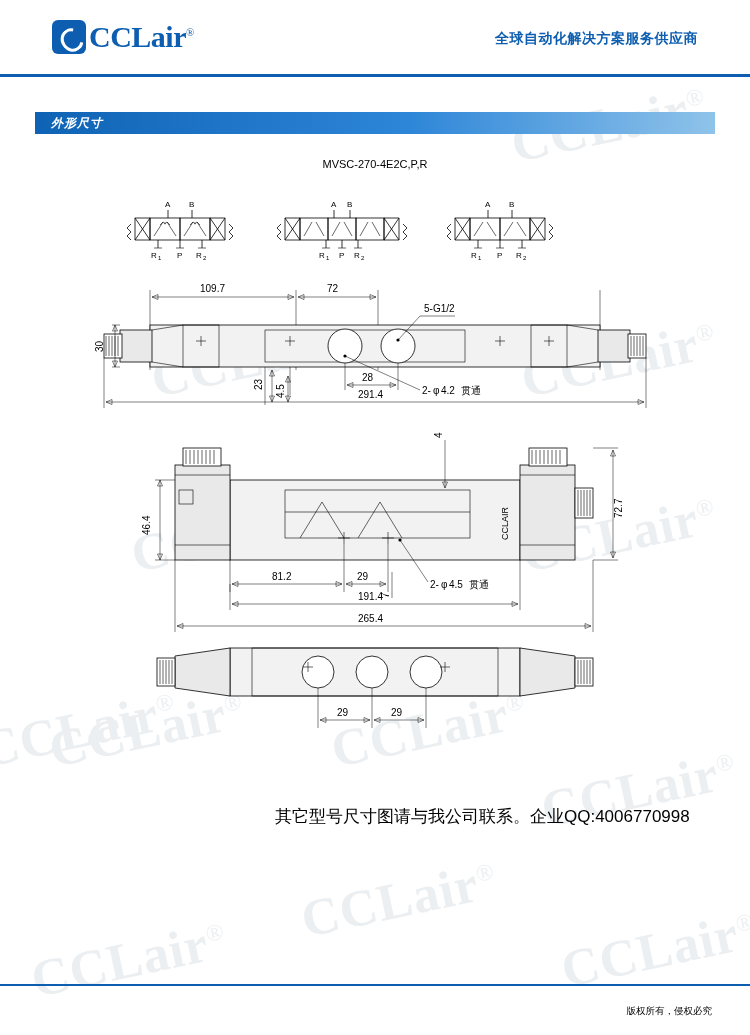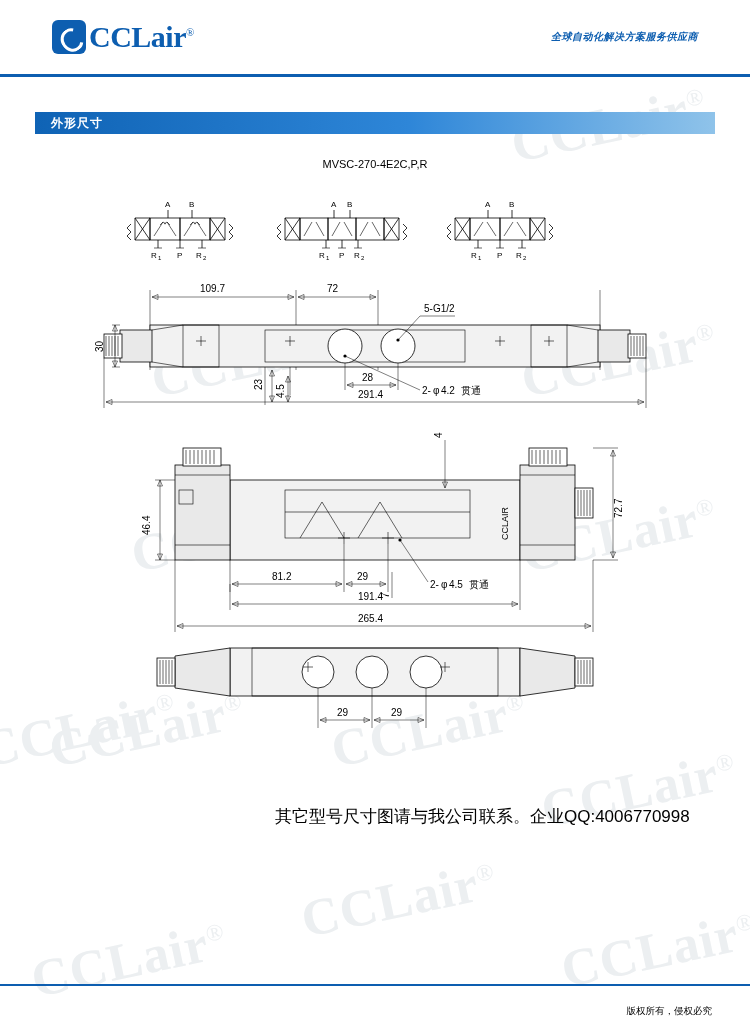--- a/index.html
+++ b/index.html
@@ -53,33 +53,33 @@
     transform:rotate(-35deg);
   }
   .logo-text{
     font-family:"Liberation Serif", serif;
     font-size:30px;font-weight:bold;color:#0d5eb0;
     letter-spacing:-.5px;
   }
   .logo-text sup{font-size:11px;vertical-align:super;font-weight:normal;}
   .slogan{
     position:absolute;right:52px;top:30px;
-    font-size:10px;font-weight:bold;color:#0d5eb0;
+    font-size:14px;font-weight:bold;color:#0d5eb0;
     letter-spacing:.5px;
-    font-style:italic;
   }
   .hdr-rule{
     position:absolute;left:0;top:74px;width:750px;height:3px;background:#0d5eb0;
   }
 
   
   .section-bar{
     position:absolute;left:35px;top:112px;width:680px;height:22px;
     background:linear-gradient(to right,#0f63b5 0%, #2e86d8 55%, #8fc3ea 100%);
     z-index:3;
+    font-style:italic;
   }
   .section-bar .label{
     position:absolute;left:16px;top:3px;
     font-size:12px;color:#fff;font-weight:bold;letter-spacing:1px;
   }
 
   
   .drawing{
     position:absolute;left:0;top:140px;width:750px;height:700px;
     z-index:2;

